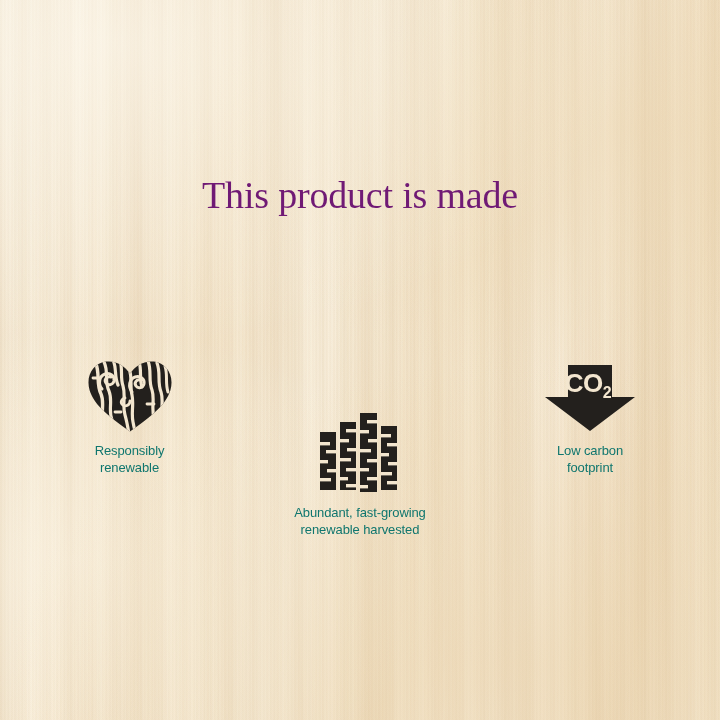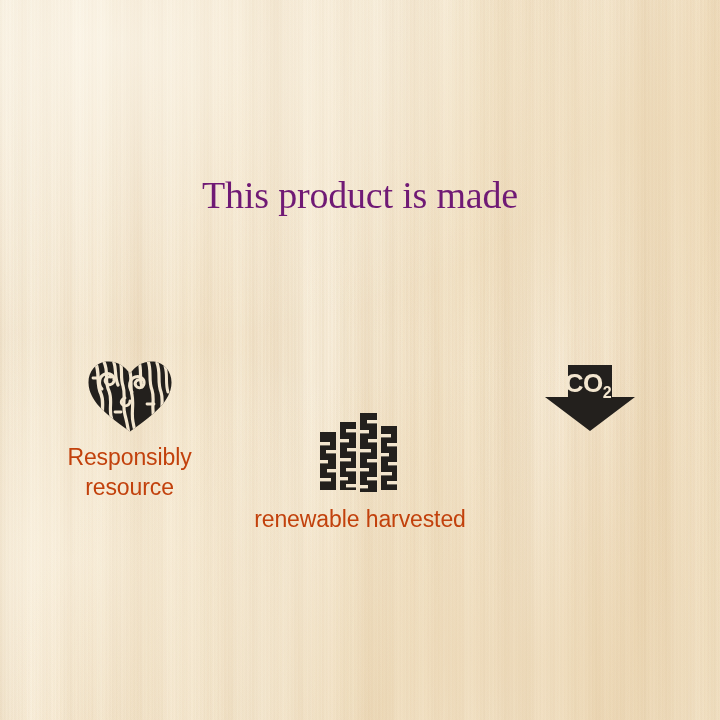--- a/index.html
+++ b/index.html
@@ -105,23 +105,23 @@
   .headline .hl-line { display: block; white-space: nowrap; }
 
   
   .feature {
     position: absolute;
     text-align: center;
     color: #2b2724;
   }
   .feature .caption {
     font-family: "Liberation Sans", sans-serif;
-    font-size: 23px;
+    font-size: 13px;
     line-height: 1.32;
-    color: #c2410c;
+    color: #0f766e;
     letter-spacing: -0.1px;
   }
   .feature .caption .cap-line { display: block; white-space: nowrap; }
 
   .feature .icon-slot {
     display: flex;
     align-items: flex-end;
     justify-content: center;
   }
 
@@ -188,21 +188,21 @@
 
               <path d="M6 18 L 12 18" stroke-width="2.8"></path>
               <path d="M60 44 L 67 44" stroke-width="2.8"></path>
               <path d="M28 52 L 34 52" stroke-width="2.8"></path>
             </g>
           </g>
         </svg>
       </div>
       <div class="caption">
         <span class="cap-line">Responsibly</span>
-        <span class="cap-line">resource</span>
+        <span class="cap-line">renewable</span>
       </div>
     </div>
 
     <div class="feature feat-renewable">
       <div class="icon-slot">
         <svg class="ico" width="82" height="80" viewBox="0 0 82 80" aria-hidden="true">
           <g fill="#23201d">
 
             <rect x="1" y="20" width="16" height="58"></rect>
 
@@ -241,29 +241,34 @@
             <rect x="62" y="22" width="10" height="3.4"></rect>
             <rect x="68" y="31" width="10" height="3.4"></rect>
             <rect x="62" y="41" width="8" height="3.4"></rect>
             <rect x="69" y="50" width="9" height="3.4"></rect>
             <rect x="62" y="60" width="11" height="3.4"></rect>
             <rect x="68" y="69" width="10" height="3.4"></rect>
           </g>
         </svg>
       </div>
       <div class="caption">
+        <span class="cap-line">Abundant, fast-growing</span>
         <span class="cap-line">renewable harvested</span>
       </div>
     </div>
 
     <div class="feature feat-lowcarbon">
       <div class="icon-slot">
         <svg class="ico" width="96" height="68" viewBox="0 0 96 68" aria-hidden="true">
 
           <path d="M26 1 H70 V33 H93 L48 67 L3 33 H26 Z" fill="#23201d"></path>
 
           <text x="46" y="28" text-anchor="middle" font-family="'Liberation Sans', sans-serif" font-size="26" font-weight="bold" letter-spacing="-0.5" fill="#f3e6cf">CO<tspan font-size="16" dy="6">2</tspan></text>
         </svg>
       </div>
+      <div class="caption">
+        <span class="cap-line">Low carbon</span>
+        <span class="cap-line">footprint</span>
+      </div>
     </div>
 
   </div>
 </div>
 
 </body></html>

